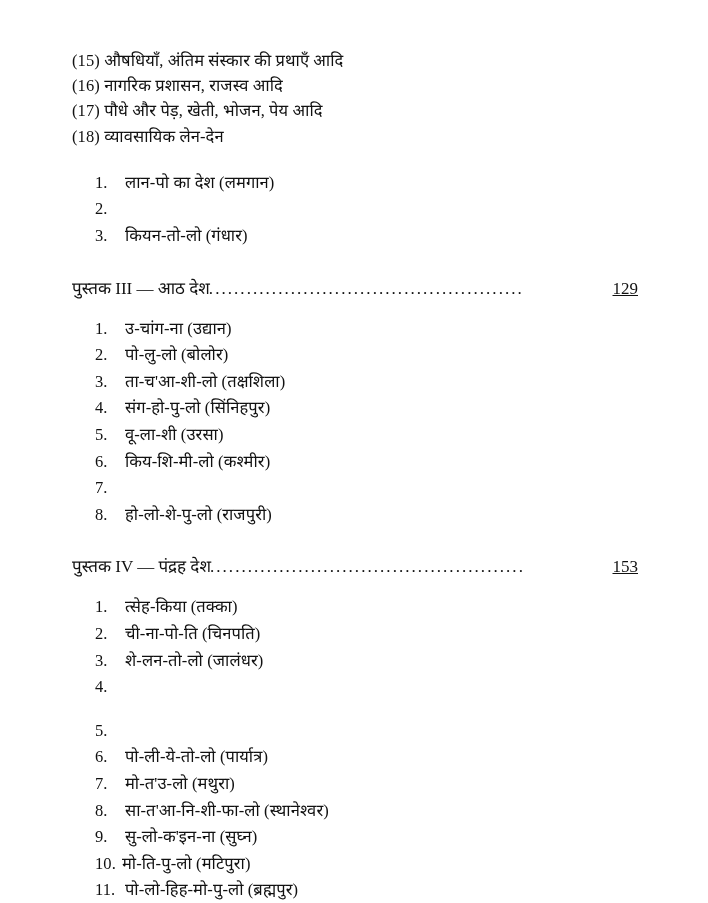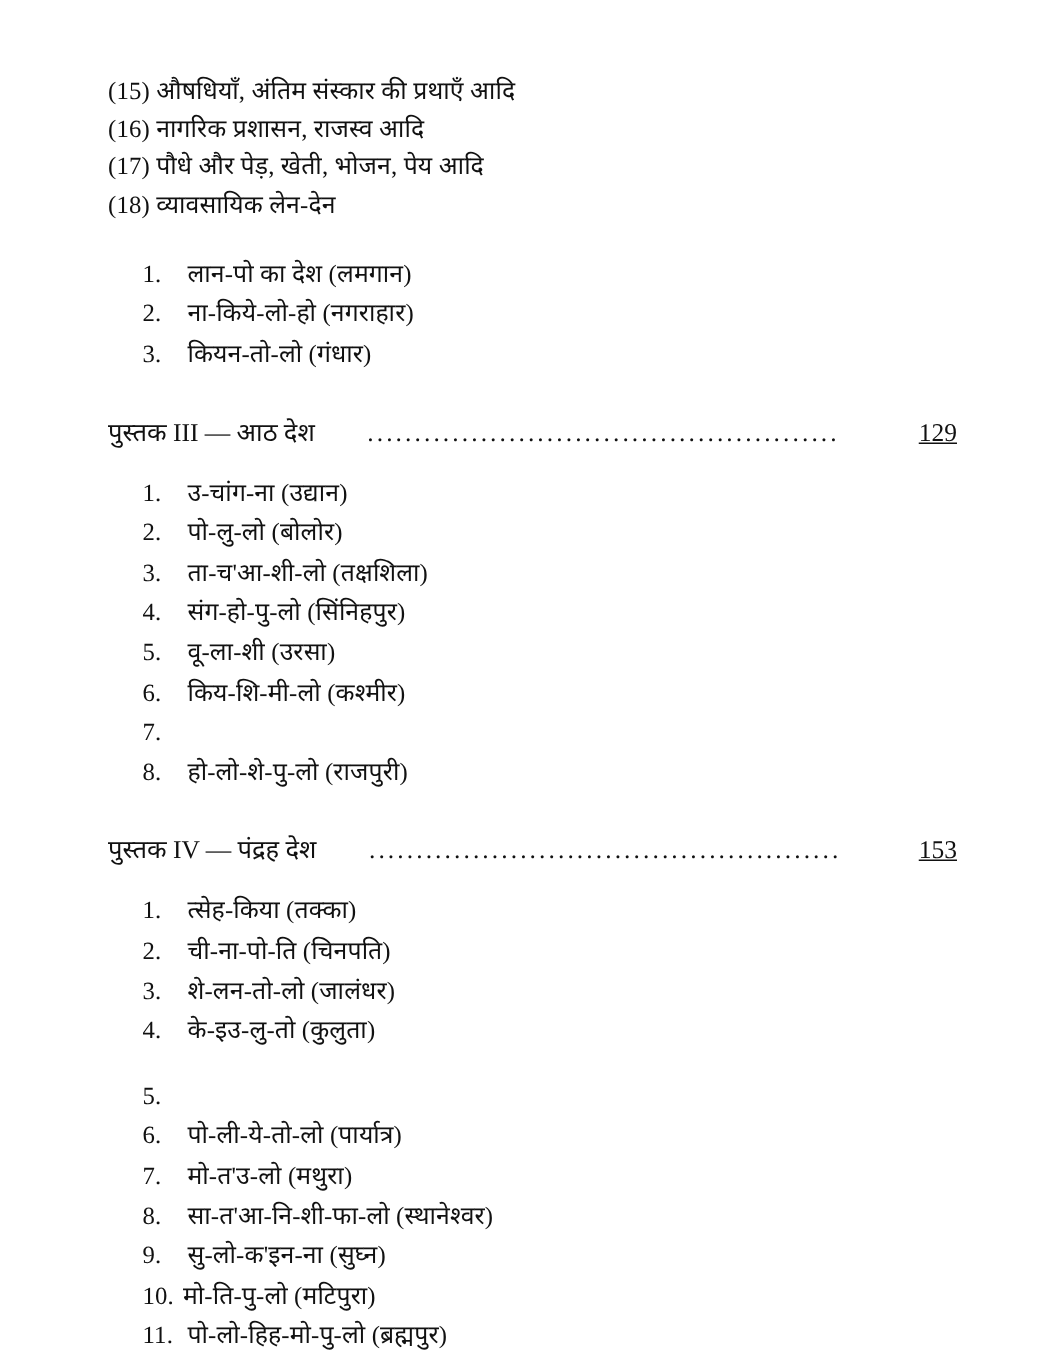--- a/index.html
+++ b/index.html
@@ -73,21 +73,20 @@
     margin-top: 17px;
   }
 
   
   .bookline {
     display: flex;
     align-items: baseline;
     font-size: 17px;
     line-height: 26px;
     white-space: nowrap;
-    gap: 36px;
   }
   .bookline .title {
     flex: 0 0 auto;
   }
   .bookline .leader {
     flex: 1 1 auto;
     overflow: hidden;
     white-space: nowrap;
     letter-spacing: 2.05px;
     font-size: 17px;
@@ -131,21 +130,20 @@
 
   <div class="spacer-md"></div>
 
   <ul class="group indent">
     <li>
       <span class="num">1.</span>
       <span class="txt">लान-पो का देश (लमगान)</span>
     </li>
     <li>
       <span class="num">2.</span>
-      <span class="txt">ना-किये-लो-हो (नगराहार)</span>
     </li>
     <li>
       <span class="num">3.</span>
       <span class="txt">कियन-तो-लो (गंधार)</span>
     </li>
   </ul>
 
   <div class="spacer-lg"></div>
 
   <div class="bookline">
@@ -208,21 +206,20 @@
     <li>
       <span class="num">2.</span>
       <span class="txt">ची-ना-पो-ति (चिनपति)</span>
     </li>
     <li>
       <span class="num">3.</span>
       <span class="txt">शे-लन-तो-लो (जालंधर)</span>
     </li>
     <li>
       <span class="num">4.</span>
-      <span class="txt">के-इउ-लु-तो (कुलुता)</span>
     </li>
   </ul>
 
   <ul class="group indent gap-before">
     <li>
       <span class="num">5.</span>
     </li>
     <li>
       <span class="num">6.</span>
       <span class="txt">पो-ली-ये-तो-लो (पार्यात्र)</span>

